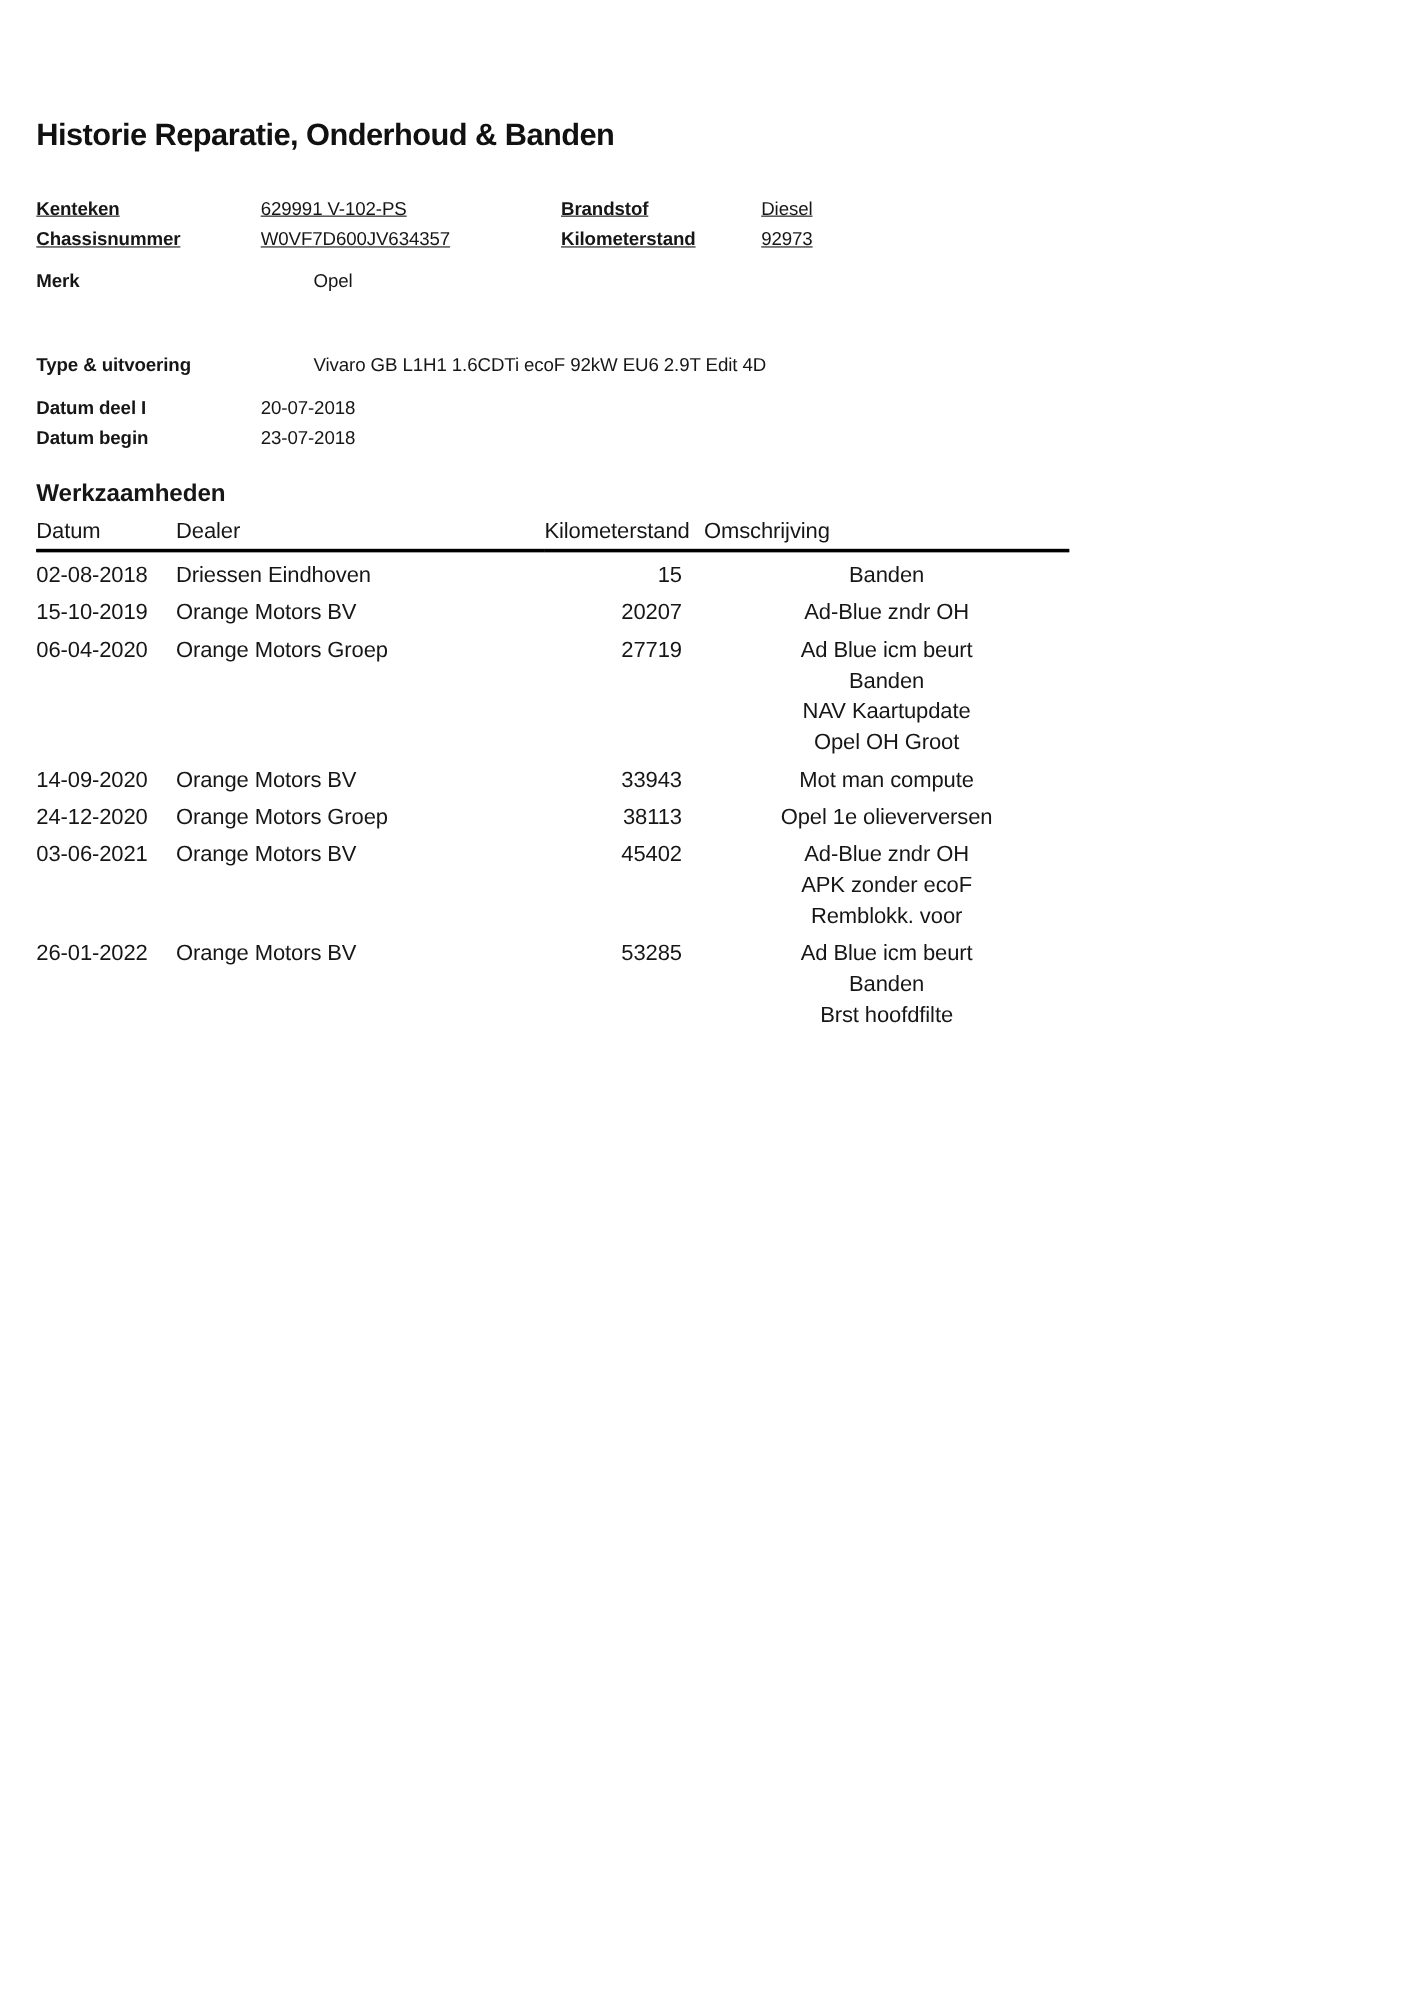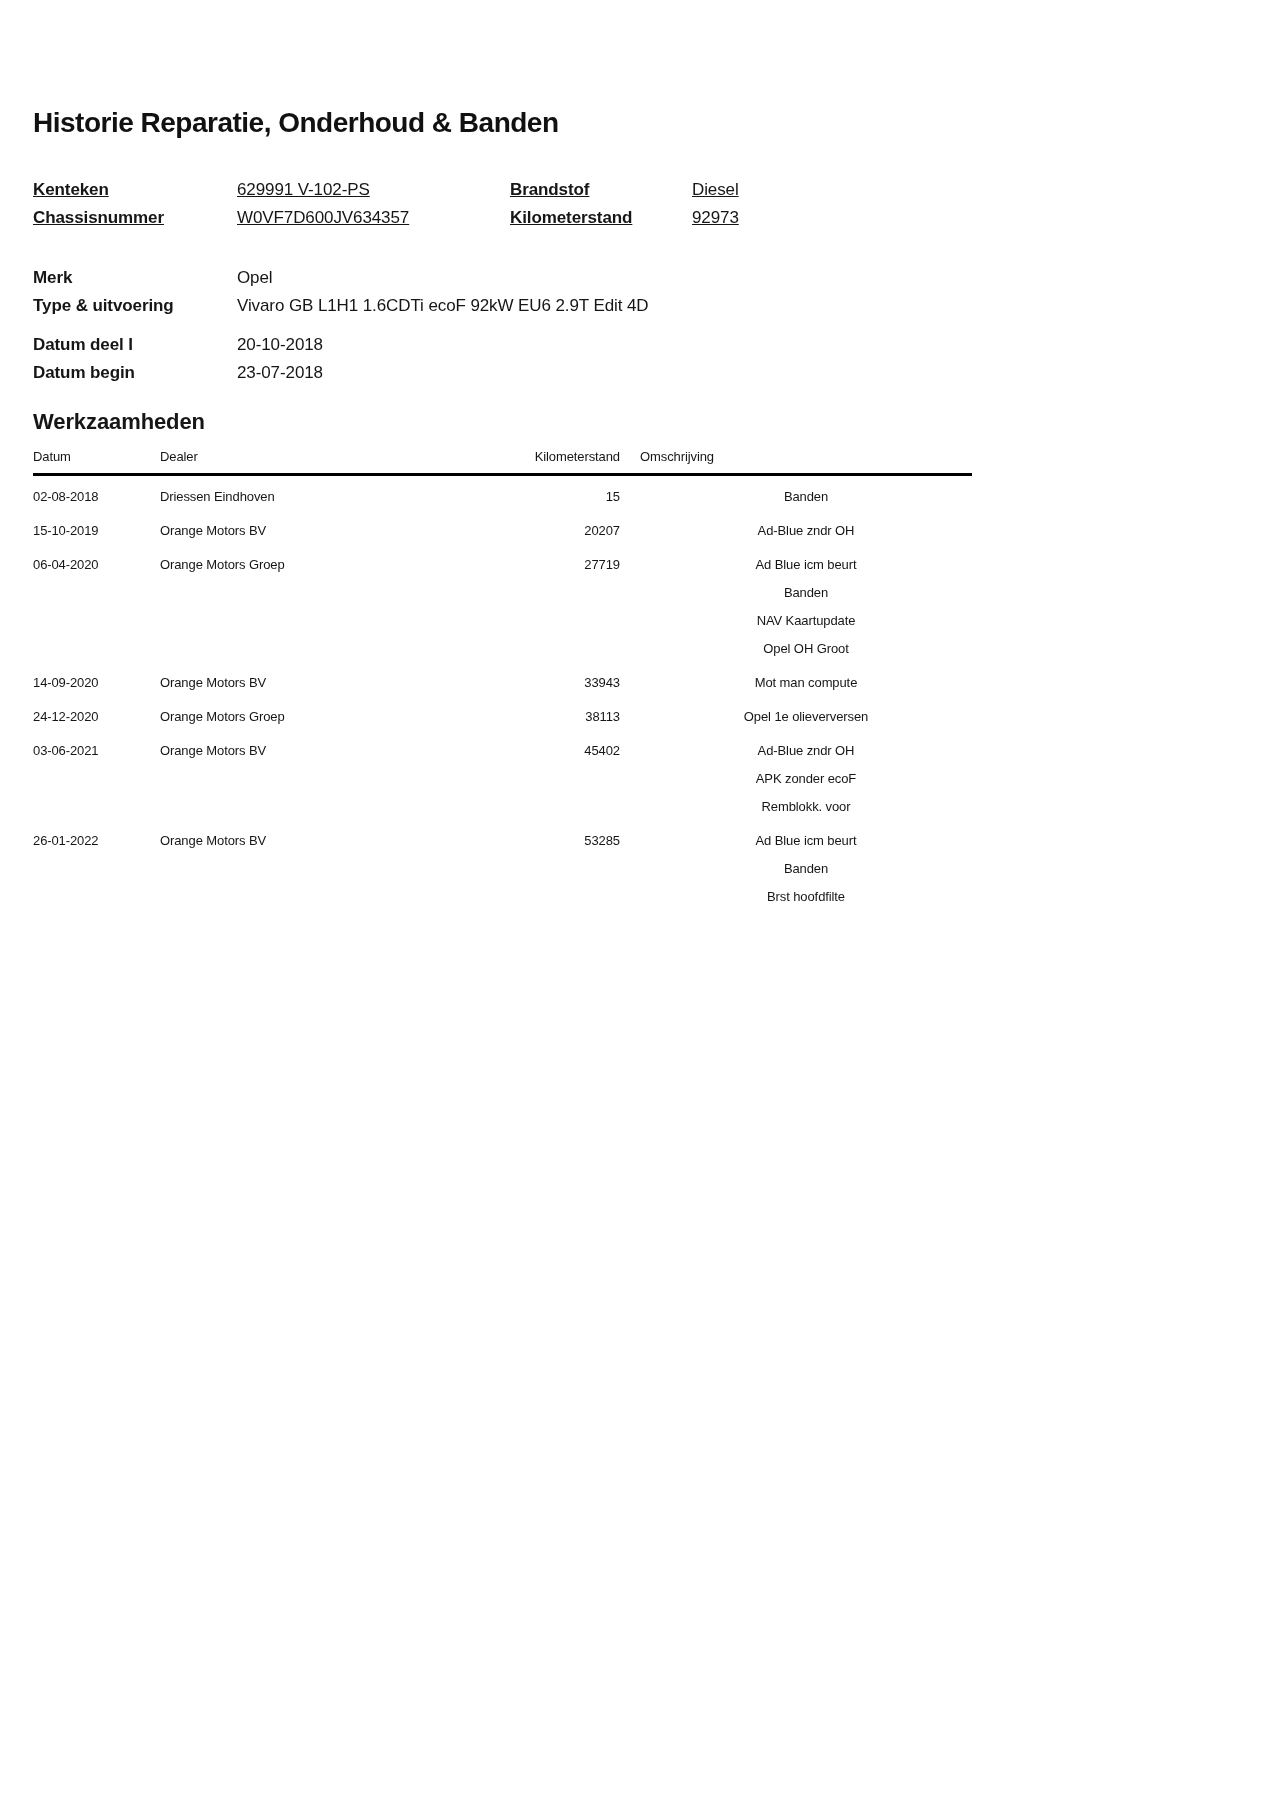--- a/index.html
+++ b/index.html
@@ -28,37 +28,37 @@
   }
   .grid {
     display: grid;
     grid-template-columns: 204px 273px 182px auto;
     font-size: 17px;
     line-height: 28px;
     letter-spacing: -0.1px;
   }
   .grid .g-label { font-weight: bold; }
   .info-grid    { margin-top: 38px; text-decoration: underline; }
-  .vehicle-grid { margin-top: 32px; }
+  .vehicle-grid { margin-top: 10px; gap: 48px; }
   .date-grid    { margin-top: 11px; }
   .vehicle-grid .g-value,
   .date-grid .g-value { grid-column: 2 / span 3; }
   .section-title {
     margin-top: 21px;
     font-size: 22px;
     font-weight: bold;
     line-height: 28px;
     letter-spacing: -0.1px;
   }
   table.worklog {
     border-collapse: collapse;
     table-layout: fixed;
     width: 939px;
     margin-top: 10px;
-    font-size: 13px;
+    font-size: 20px;
     letter-spacing: -0.1px;
   }
   table.worklog col.col-datum  { width: 127px; }
   table.worklog col.col-dealer { width: 335px; }
   table.worklog col.col-km     { width: 125px; }
   table.worklog thead th {
     font-weight: normal;
     text-align: left;
     padding: 0 0 5px 0;
     border-bottom: 3px solid #000;
@@ -97,21 +97,21 @@
 
   <div class="grid vehicle-grid">
     <div class="g-label">Merk</div>
     <div class="g-value">Opel</div>
     <div class="g-label">Type &amp; uitvoering</div>
     <div class="g-value">Vivaro GB L1H1 1.6CDTi ecoF 92kW EU6 2.9T Edit 4D</div>
   </div>
 
   <div class="grid date-grid">
     <div class="g-label">Datum deel I</div>
-    <div class="g-value">20-10-2018</div>
+    <div class="g-value">20-07-2018</div>
     <div class="g-label">Datum begin</div>
     <div class="g-value">23-07-2018</div>
   </div>
 
   <div class="section-title">Werkzaamheden</div>
 
   <table class="worklog">
     <colgroup>
       <col class="col-datum">
       <col class="col-dealer">

